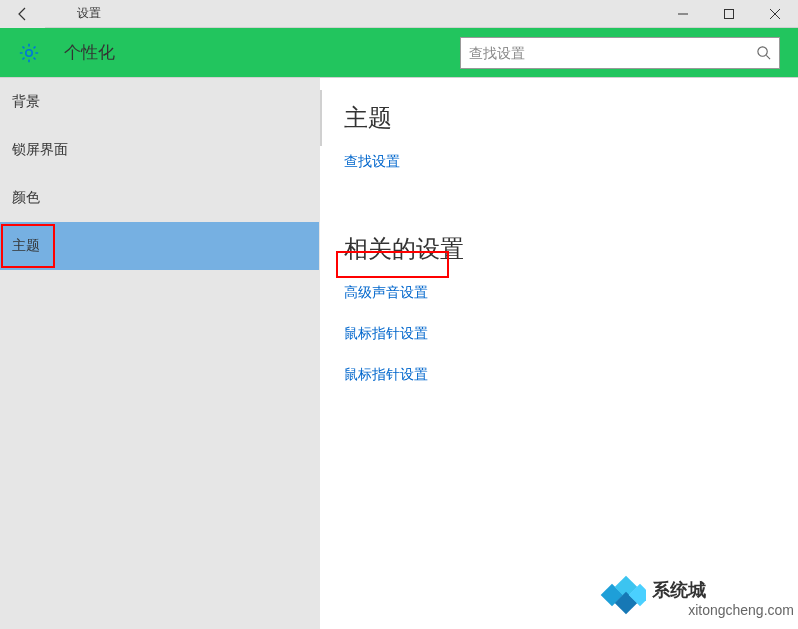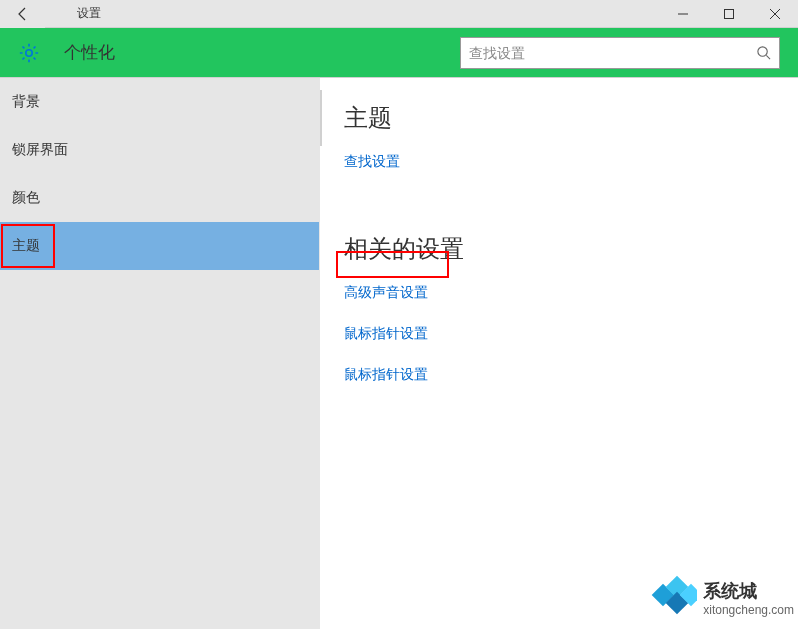--- a/index.html
+++ b/index.html
@@ -178,22 +178,23 @@
     .watermark-text {
       display: flex;
       flex-direction: column;
     }
     .watermark-title {
       font-size: 18px;
       font-weight: bold;
       color: #333;
     }
     .watermark-url {
-      font-size: 12px;
+      font-size: 14px;
       color: #666;
+      margin-left: 36px;
     }
   </style>
 </head>
 <body>
 
 <div class="titlebar">
   <div class="back-btn">
     <svg viewBox="0 0 16 16" fill="none" stroke="#333" stroke-width="1.2">
       <path d="M10 2 L4 8 L10 14"></path>
     </svg>

